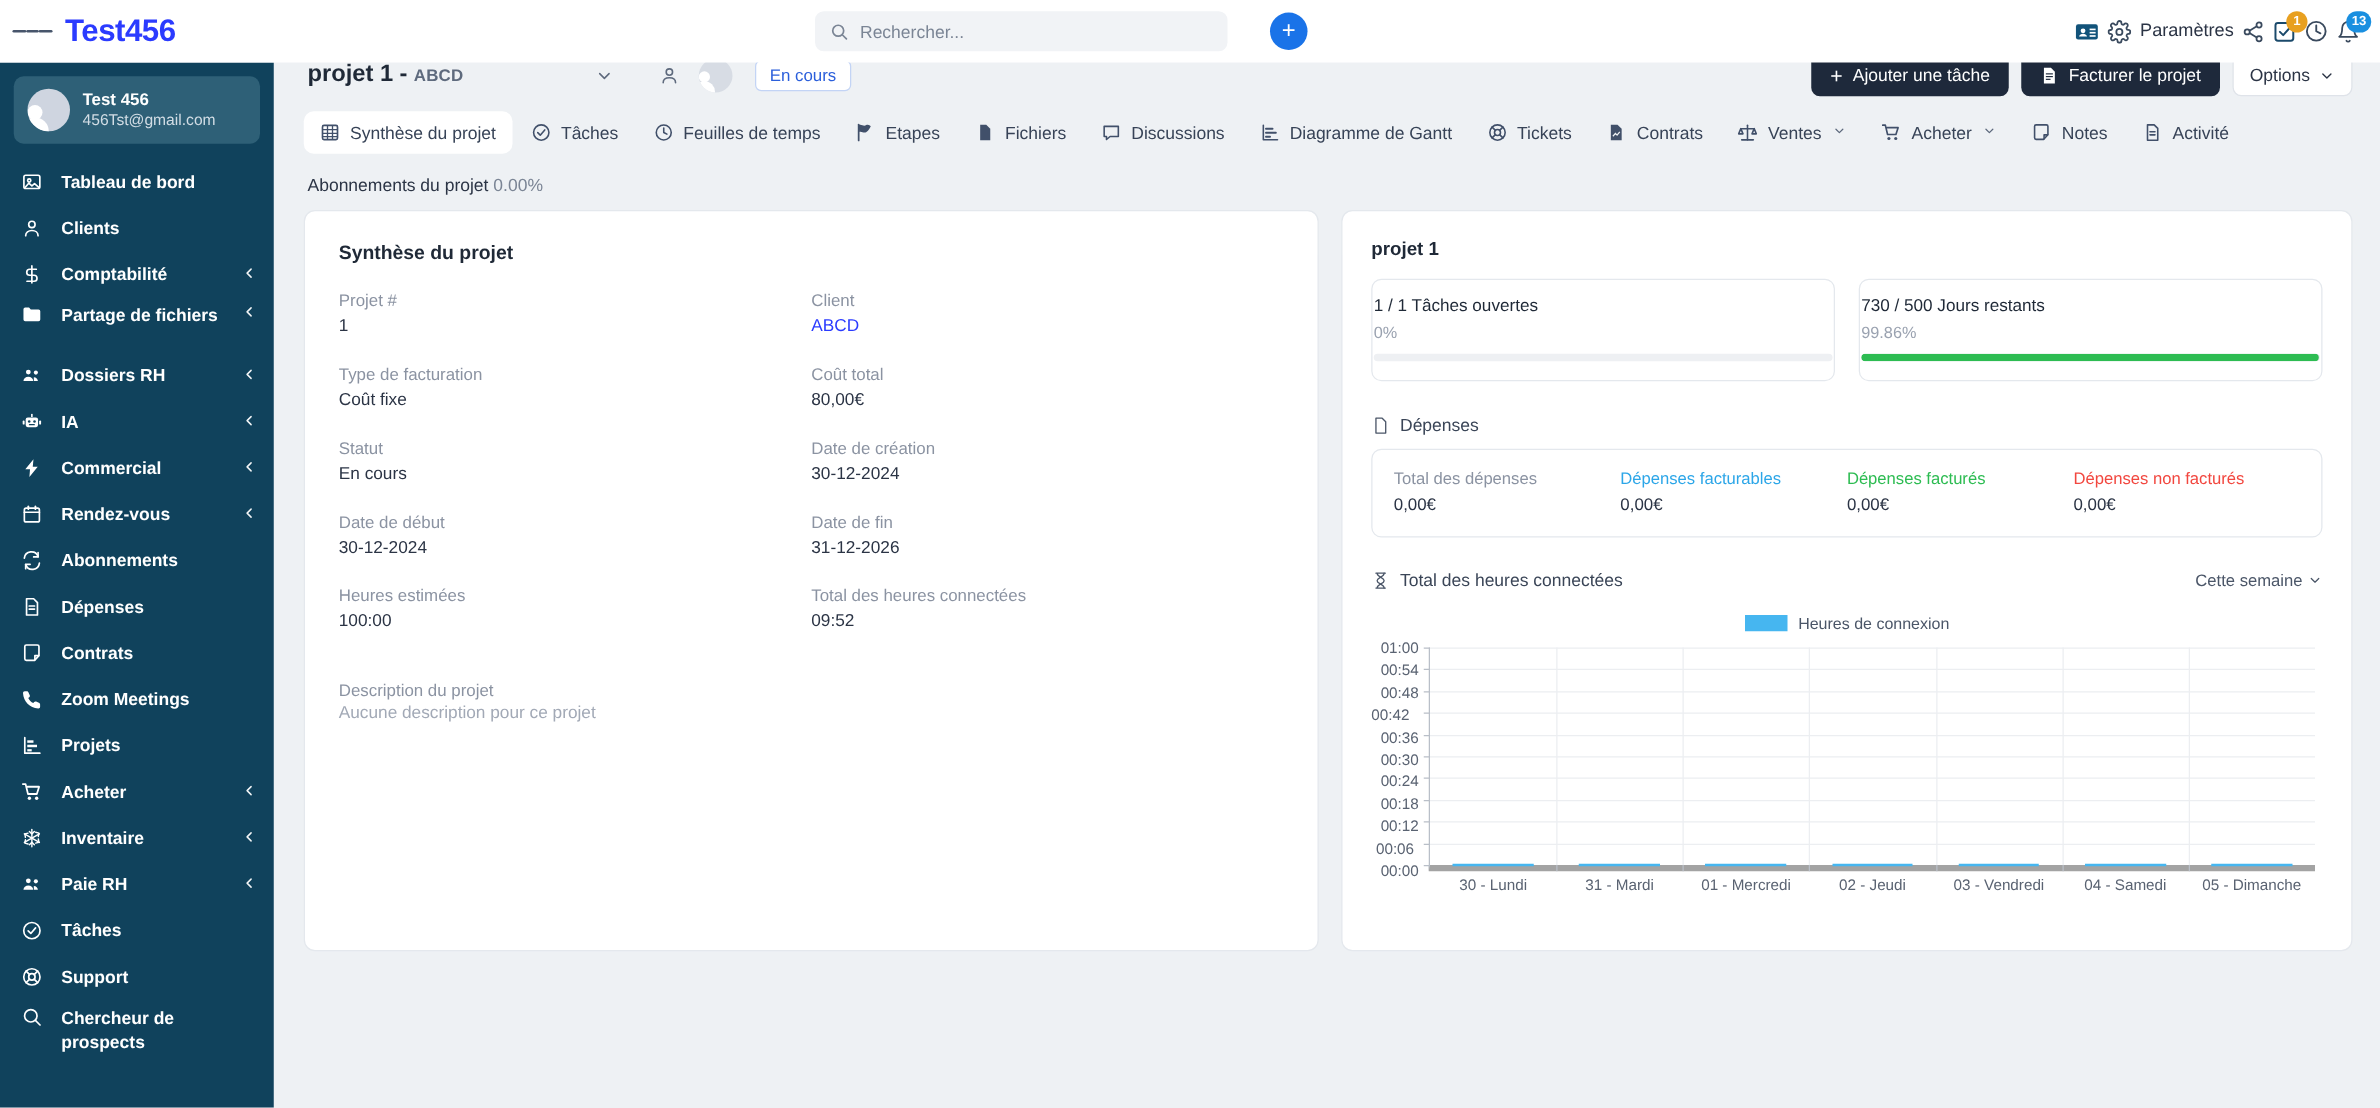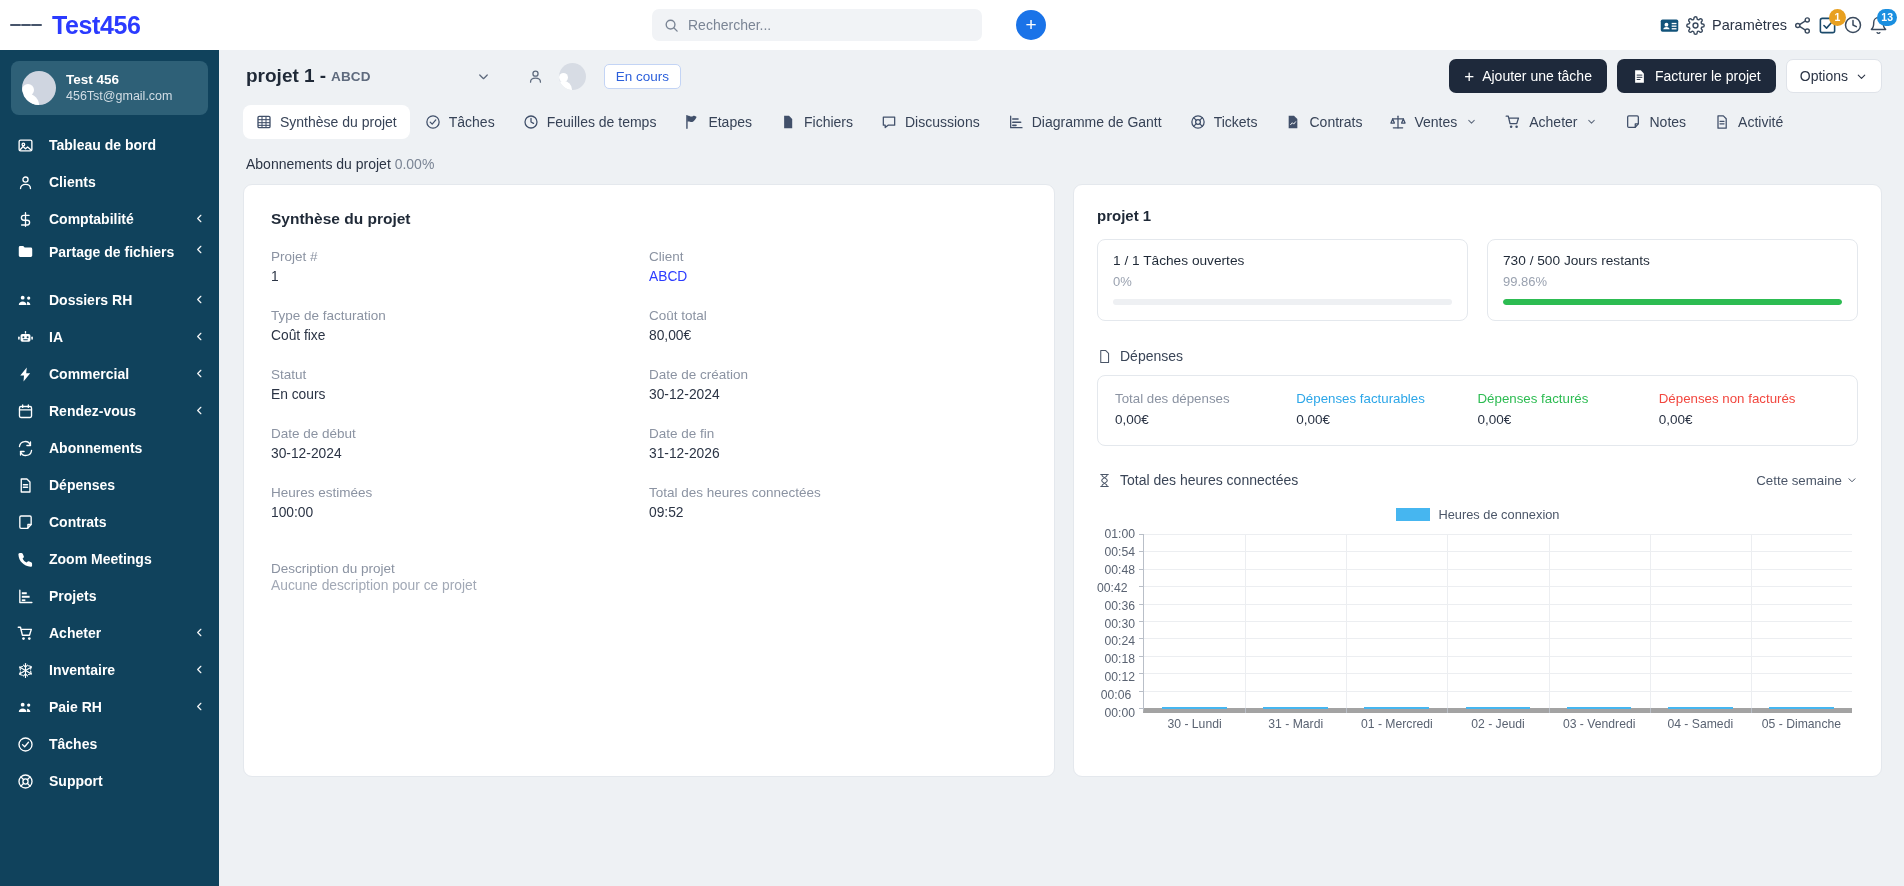--- a/index.html
+++ b/index.html
@@ -80,21 +80,21 @@
     cursor: pointer; position: relative;
   }
   .nav-item .nav-ico { width: 21px; flex: none; display:flex; align-items:center; justify-content:flex-start; color:#fff; }
   .nav-item .nav-label { margin-left: 11px; line-height: 17px; }
   .nav-item .chev { margin-left: auto; font-size: 13px; opacity: .95; }
   .nav-item.two-line { height: 44px; align-items: flex-start; padding-top: 5px; }
   .nav-item.two-line .nav-label { line-height: 19px; }
 
   
   #main {
-    position: absolute; top: 50px; left: 219px; width: 1685px; height: 836px;
+    position: absolute; top: 34px; left: 219px; width: 1685px; height: 836px;
     background: #eef1f4; overflow: hidden;
   }
   #proj-header { height: 52px; display: flex; align-items: center; padding: 0 22px 0 27px; }
   #proj-title { font-size: 19px; font-weight: bold; color: #1f2937; }
   #proj-sub { font-size: 13.5px; font-weight: bold; color: #5e6a7d; margin-left: 5px; letter-spacing: .2px;}
   #proj-caret { margin-left: 105px; color: #5e6a7d; cursor: pointer; display:flex; }
   #proj-person { margin-left: 36px; color: #5e6a7d; display:flex; cursor: pointer;}
   #proj-avatar {
     width: 27px; height: 27px; border-radius: 50%; background: #d7dce4; margin-left: 15px;
     display: flex; align-items: flex-end; justify-content: center; overflow: hidden; flex:none;
@@ -139,21 +139,21 @@
   .kv-grid { display: grid; grid-template-columns: 1fr 1fr; row-gap: 19px; }
   .kv-label { font-size: 13.5px; color: #8b93a2; line-height: 19px; }
   .kv-value { font-size: 13.8px; color: #2b3445; line-height: 21px; }
   .kv-value.link { color: #2b3bff; cursor: pointer; }
   .kv-block { padding-right: 20px; }
   #desc-block { margin-top: 36px; }
   #desc-value { color: #a2a9b6; font-size: 13.8px; }
 
   #right-title { font-size: 15px; font-weight: bold; margin-bottom: 15px; color: #1f2937; }
   #stat-row { display: flex; gap: 19px; }
-  .stat-box { flex: 1; border: 1px solid #e4e8ed; border-radius: 8px; padding: 13px 15px 15px; }
+  .stat-box { flex: 1; border: 1px solid #e4e8ed; border-radius: 8px; padding: 13px 1px 15px; }
   .stat-title { font-size: 13.7px; color: #1f2937; }
   .stat-pct { font-size: 13px; color: #9aa2b0; margin-top: 6px; }
   .bar-bg { height: 6px; border-radius: 4px; background: #eef0f3; margin-top: 10px; overflow: hidden; }
   .bar-fill { height: 100%; border-radius: 4px; }
 
   .sec-head { display: flex; align-items: center; gap: 8px; margin: 27px 0 11px 0; font-size: 14px; color: #3a4557; }
   #exp-box { border: 1px solid #e4e8ed; border-radius: 8px; padding: 13px 17px 15px; display: flex; }
   .exp-col { flex: 1; }
   .exp-label { font-size: 13.3px; line-height: 20px; }
   .exp-val { font-size: 13.5px; color: #2b3445; line-height: 21px; }
@@ -466,20 +466,29 @@
           <svg width="17" height="17" viewBox="0 0 24 24" fill="none" stroke="#ffffff" stroke-width="1.9" stroke-linecap="round" stroke-linejoin="round">
             <circle cx="12" cy="12" r="9.2"></circle>
             <circle cx="12" cy="12" r="3.6"></circle>
             <line x1="5.5" y1="5.5" x2="9.5" y2="9.5"></line>
             <line x1="14.5" y1="14.5" x2="18.5" y2="18.5"></line>
             <line x1="18.5" y1="5.5" x2="14.5" y2="9.5"></line>
             <line x1="9.5" y1="14.5" x2="5.5" y2="18.5"></line>
           </svg>
         </span>
         <span class="nav-label">Support</span>
+      </div>
+      <div class="nav-item two-line">
+        <span class="nav-ico">
+          <svg width="17" height="17" viewBox="0 0 24 24" fill="none" stroke="#ffffff" stroke-width="1.9" stroke-linecap="round" stroke-linejoin="round">
+            <circle cx="10.8" cy="10.8" r="7"></circle>
+            <line x1="16" y1="16" x2="21.2" y2="21.2"></line>
+          </svg>
+        </span>
+        <span class="nav-label">Chercheur de prospects</span>
       </div>
     </div>
 </div>
 
 <div id="main">
 
   <div id="proj-header">
     <span id="proj-title">projet 1</span>
     <span style="margin-left:5px;font-size:19px;font-weight:bold;color:#1f2937;">-</span>
     <span id="proj-sub">ABCD</span>

